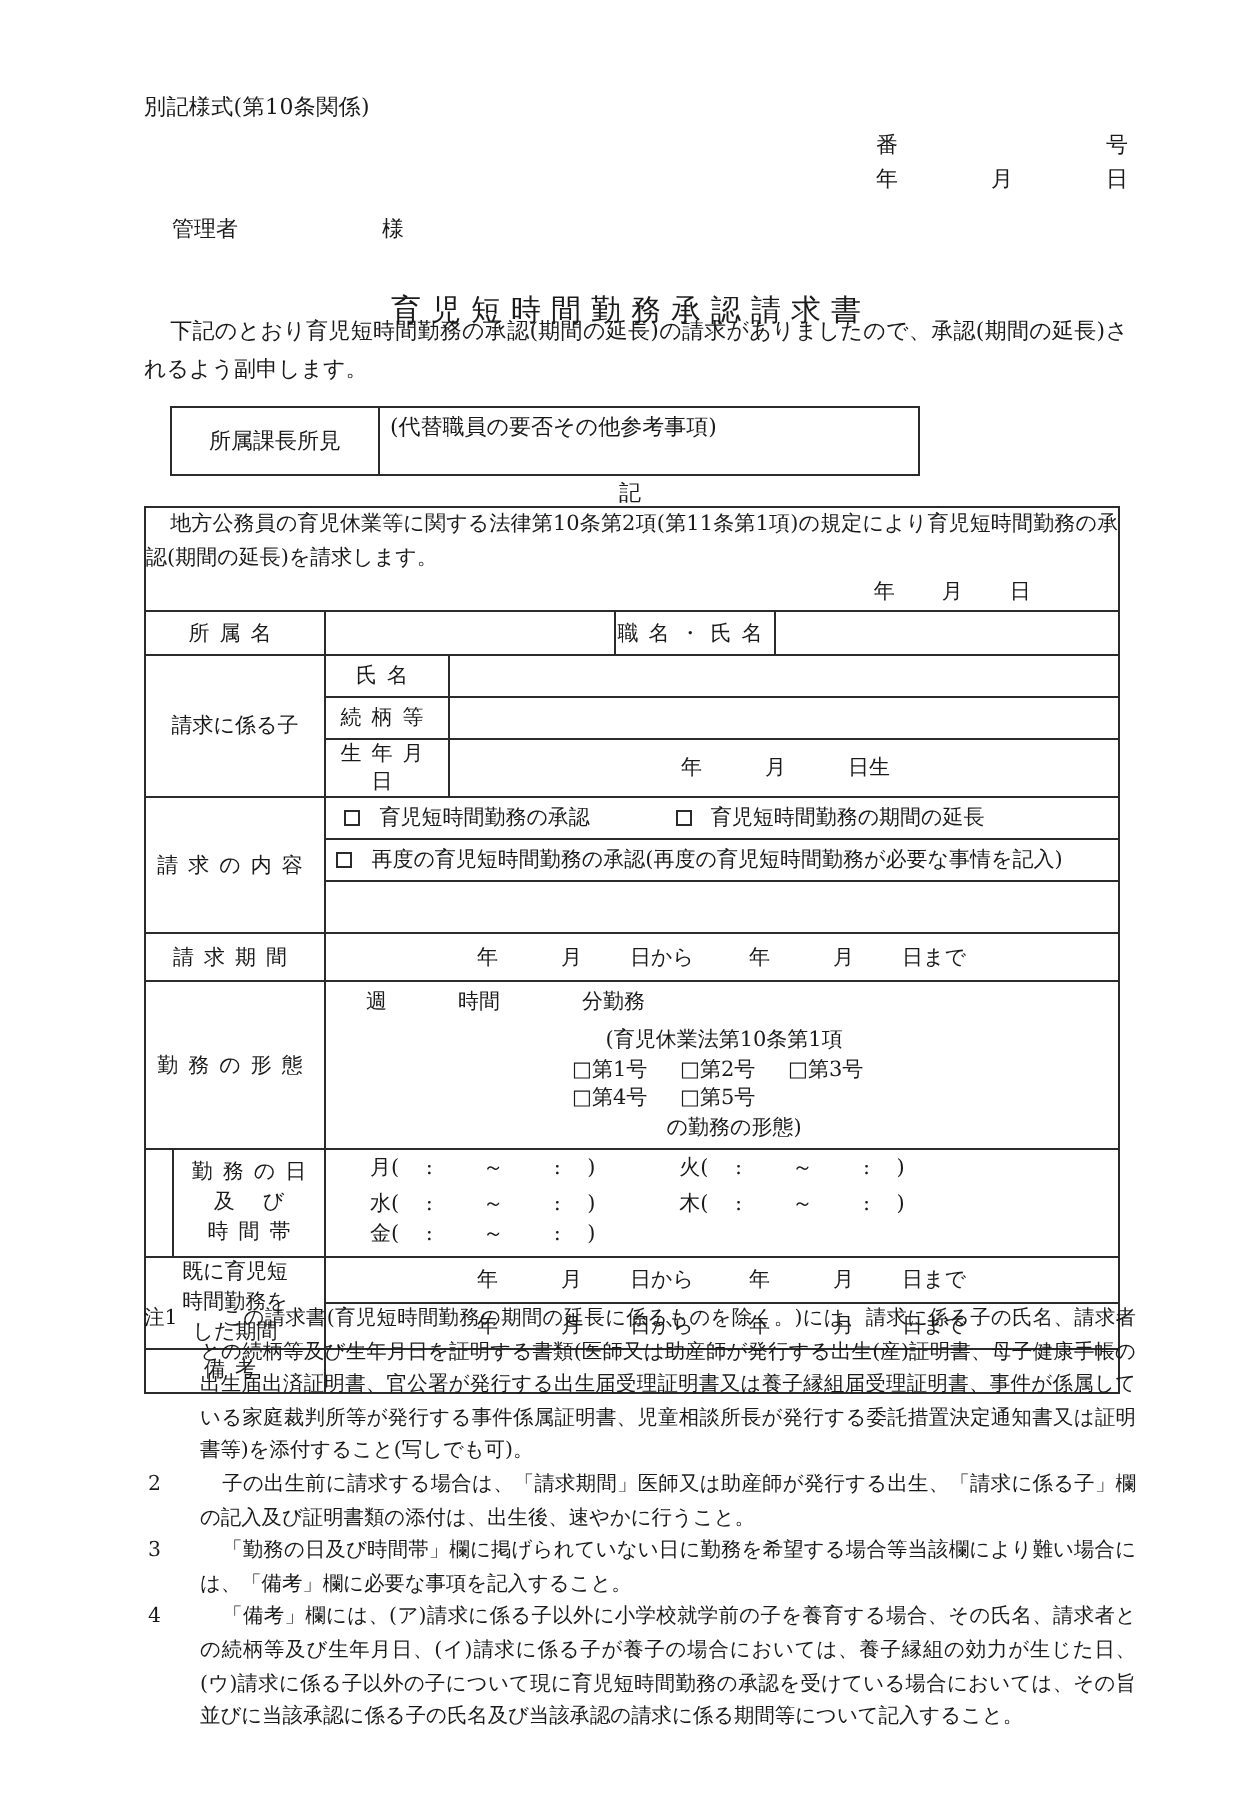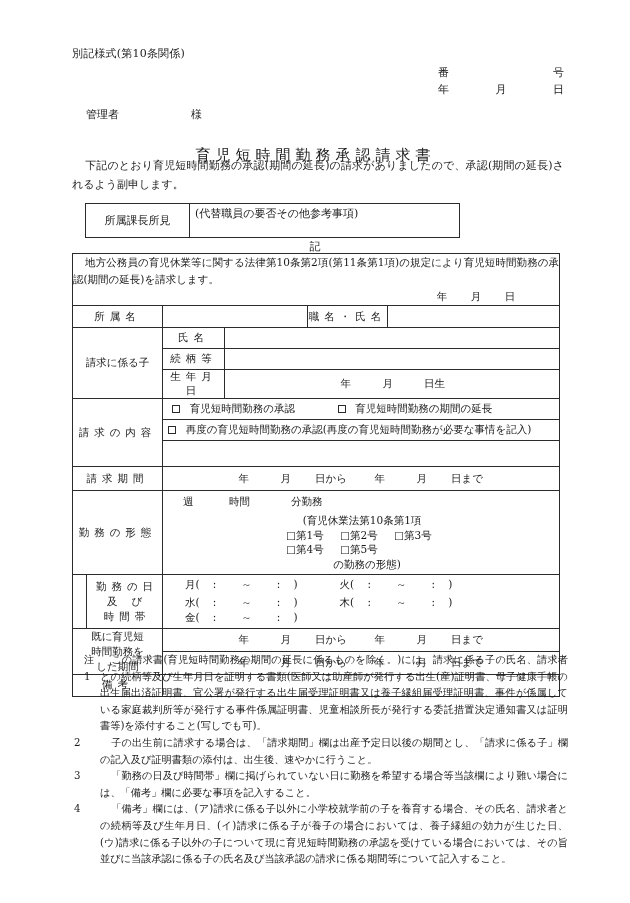--- a/index.html
+++ b/index.html
@@ -223,21 +223,21 @@
     display: flex;
     align-items: flex-start;
     margin-bottom: 0px;
   }
   .note .num {
     width: 28px;
     flex: 0 0 28px;
     text-align: left;
     padding-left: 2px;
   }
-  .note .num.wide { padding-left: 12px; }
+  .note .num.wide { padding-left: 0px; }
   .note .body {
     flex: 1 1 auto;
     text-align: justify;
     text-justify: inter-character;
   }
   .note .body .ind { display: inline-block; width: 11px; }
 </style>
 </head>
 <body>
 
@@ -438,21 +438,21 @@
   </tbody>
     </table>
 
   <div class="notes">
     <div class="note">
       <span class="num wide">注1</span>
       <span class="body"><span class="ind"></span><span>この請求書(育児短時間勤務の期間の延長に係るものを除く。)には、請求に係る子の氏名、請求者との続柄等及び生年月日を証明する書類(医師又は助産師が発行する出生(産)証明書、母子健康手帳の出生届出済証明書、官公署が発行する出生届受理証明書又は養子縁組届受理証明書、事件が係属している家庭裁判所等が発行する事件係属証明書、児童相談所長が発行する委託措置決定通知書又は証明書等)を添付すること(写しでも可)。</span></span>
     </div>
     <div class="note">
       <span class="num">2</span>
-      <span class="body"><span class="ind"></span><span>子の出生前に請求する場合は、「請求期間」欄は出産予定日以後の期間とし、「請求に係る子」欄の記入及び証明書類の添付は、出生後、速やかに行うこと。</span></span>
+      <span class="body"><span class="ind"></span><span>子の出生前に請求する場合は、「請求期間」医師又は助産師が発行する出生、「請求に係る子」欄の記入及び証明書類の添付は、出生後、速やかに行うこと。</span></span>
     </div>
     <div class="note">
       <span class="num">3</span>
       <span class="body"><span class="ind"></span><span>「勤務の日及び時間帯」欄に掲げられていない日に勤務を希望する場合等当該欄により難い場合には、「備考」欄に必要な事項を記入すること。</span></span>
     </div>
     <div class="note">
       <span class="num">4</span>
       <span class="body"><span class="ind"></span><span>「備考」欄には、(ア)請求に係る子以外に小学校就学前の子を養育する場合、その氏名、請求者との続柄等及び生年月日、(イ)請求に係る子が養子の場合においては、養子縁組の効力が生じた日、(ウ)請求に係る子以外の子について現に育児短時間勤務の承認を受けている場合においては、その旨並びに当該承認に係る子の氏名及び当該承認の請求に係る期間等について記入すること。</span></span>
     </div>
   </div>

